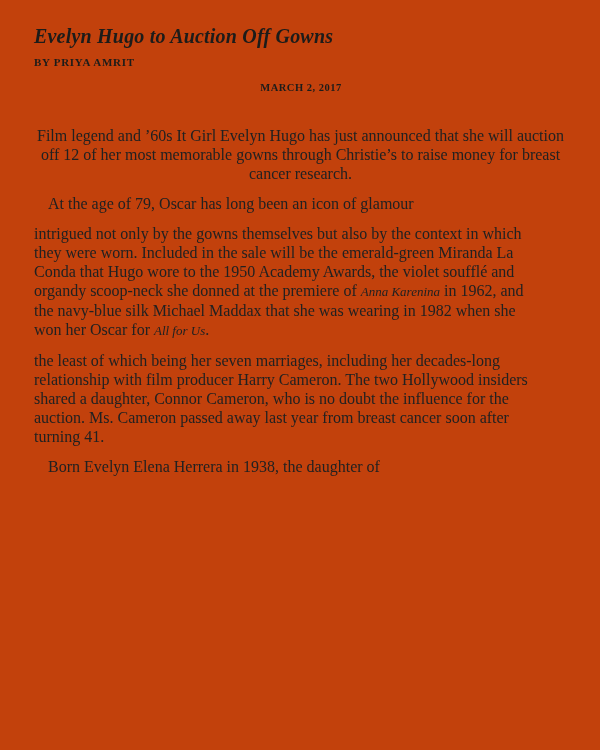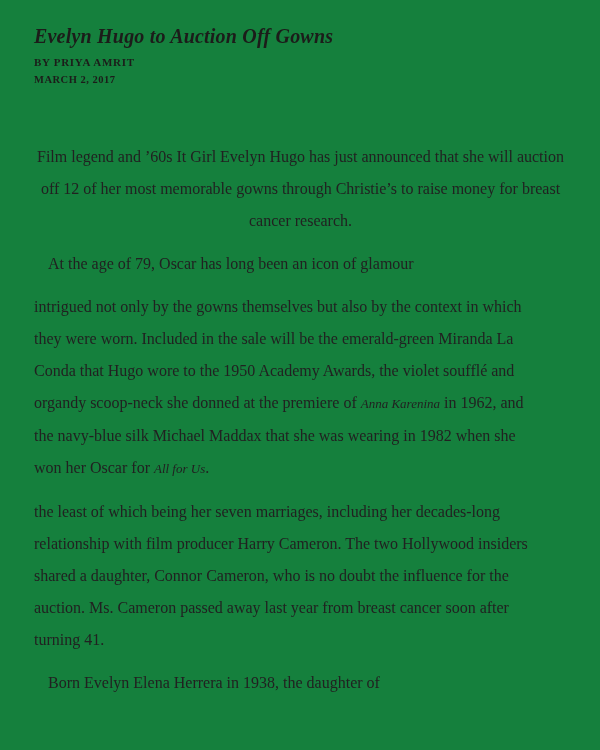--- a/index.html
+++ b/index.html
@@ -5,21 +5,21 @@
   html, body {
     margin: 0;
     padding: 0;
     background: #ffffff;
   }
   .page {
     position: relative;
     width: 600px;
     height: 750px;
     box-sizing: border-box;
-    background: #15803d;
+    background: #c2410c;
     color: #212121;
     font-family: "Liberation Serif", "DejaVu Serif", serif;
     padding: 24px 32px 0 34px;
     overflow: hidden;
   }
   .title {
     margin: 0;
     font-size: 20px;
     line-height: 24px;
     font-weight: bold;
@@ -29,32 +29,32 @@
   }
   .byline {
     margin-top: 8px;
     font-size: 11px;
     line-height: 13px;
     font-weight: bold;
     letter-spacing: 0.7px;
     color: #1c1c1a;
   }
   .date {
-    margin-top: 4px;
+    margin-top: 12px;
     font-size: 10.5px;
     line-height: 13px;
     font-weight: bold;
     letter-spacing: 0.5px;
-    text-align: left;
+    text-align: center;
     color: #1c1c1a;
   }
   .body {
-    margin-top: 55px;
+    margin-top: 32px;
     font-size: 16px;
-    line-height: 32px;
+    line-height: 19px;
   }
   .para {
     margin: 0 0 11px 0;
     white-space: pre-line;
   }
   .para.center-wide {
     text-align: center;
     margin-left: -22px;
     margin-right: -21px;
   }

